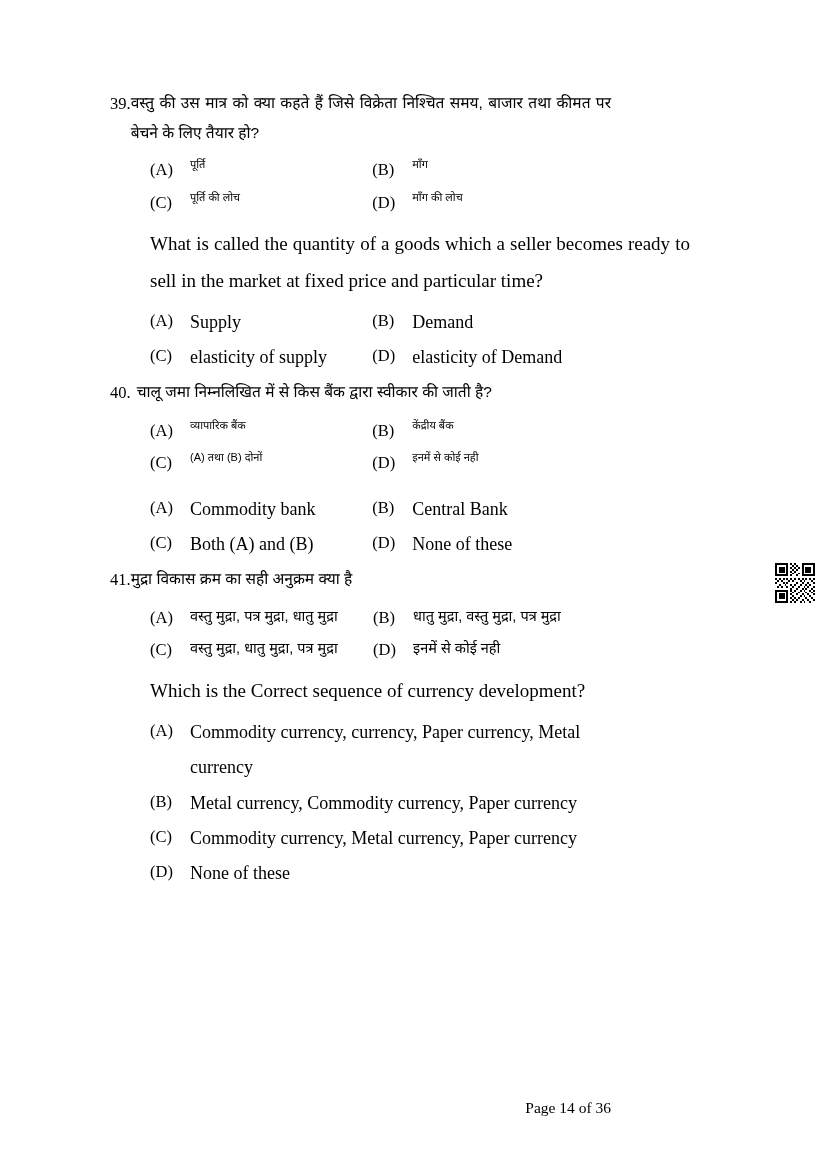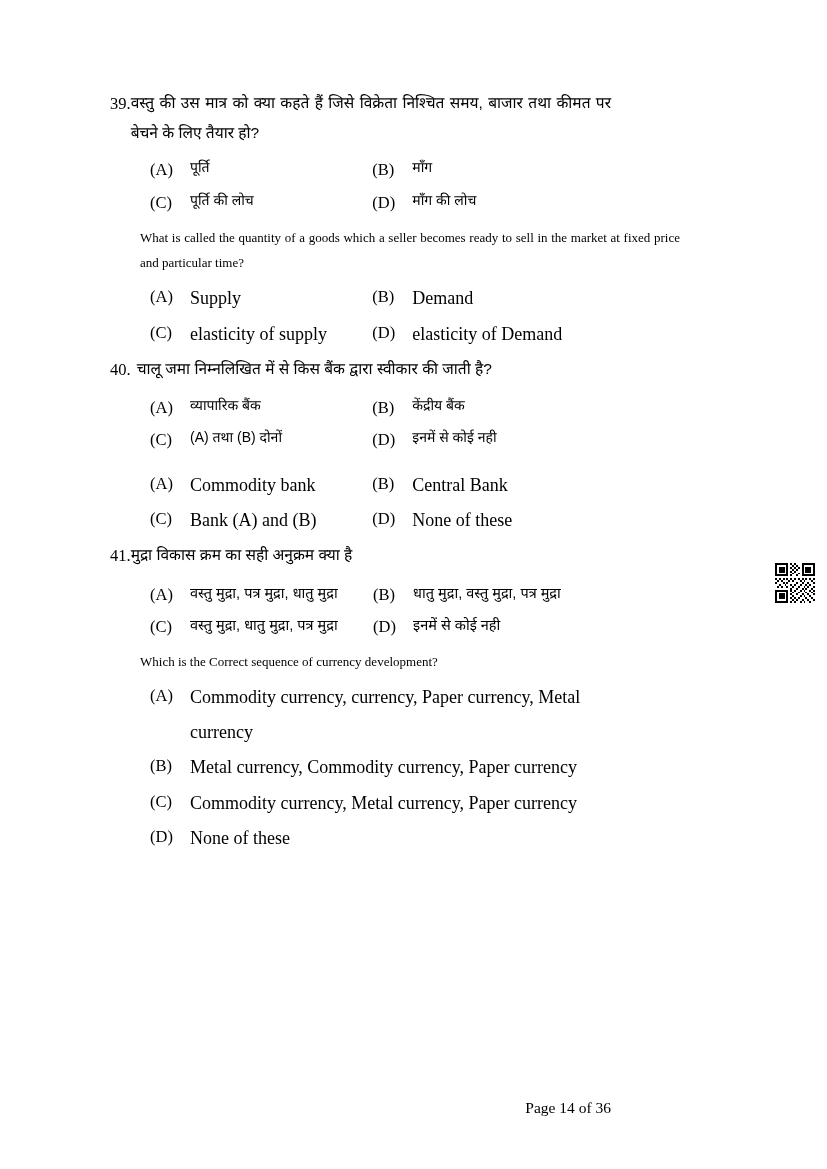--- a/index.html
+++ b/index.html
@@ -35,23 +35,23 @@
     font-family: "Liberation Sans", sans-serif;
     font-size: 15.5px;
     line-height: 1.95;
   }
   .q-text-hi.justify {
     text-align: justify;
     text-justify: inter-word;
     width: 505px;
   }
   .en-para {
-    margin-left: 30px;
+    margin-left: 40px;
     width: 540px;
-    font-size: 13px;
+    font-size: 19px;
     line-height: 1.95;
     text-align: justify;
     text-justify: inter-word;
   }
   .opt-row {
     display: flex;
     margin-left: 40px;
     line-height: 1.95;
   }
   .opt {
@@ -61,21 +61,21 @@
   .opt-a { width: 298px; }
   .opt-b { width: 320px; }
   .opt-label {
     flex: 0 0 auto;
     width: 40px;
     font-family: "Liberation Serif", serif;
     font-size: 16.5px;
   }
   .opt-text-hi {
     font-family: "Liberation Sans", sans-serif;
-    font-size: 14px;
+    font-size: 11px;
   }
   .opt-text-en {
     font-family: "Liberation Serif", serif;
     font-size: 18px;
   }
   .opt-small .opt-text-hi { font-size: 14.5px; }
   .opt-wide-a { width: 300px; }
   .opt-full { display: flex; margin-left: 40px; line-height: 1.95; }
   .footer {
     position: absolute;
@@ -185,21 +185,21 @@
         <span class="opt-text-en">Commodity bank</span>
       </div>
       <div class="opt opt-b">
         <span class="opt-label">(B)</span>
         <span class="opt-text-en">Central Bank</span>
       </div>
     </div>
     <div class="opt-row">
       <div class="opt opt-a">
         <span class="opt-label">(C)</span>
-        <span class="opt-text-en">Bank (A) and (B)</span>
+        <span class="opt-text-en">Both (A) and (B)</span>
       </div>
       <div class="opt opt-b">
         <span class="opt-label">(D)</span>
         <span class="opt-text-en">None of these</span>
       </div>
     </div>
   </div>
 
   <div class="q-block">
     <div class="q-stem">

